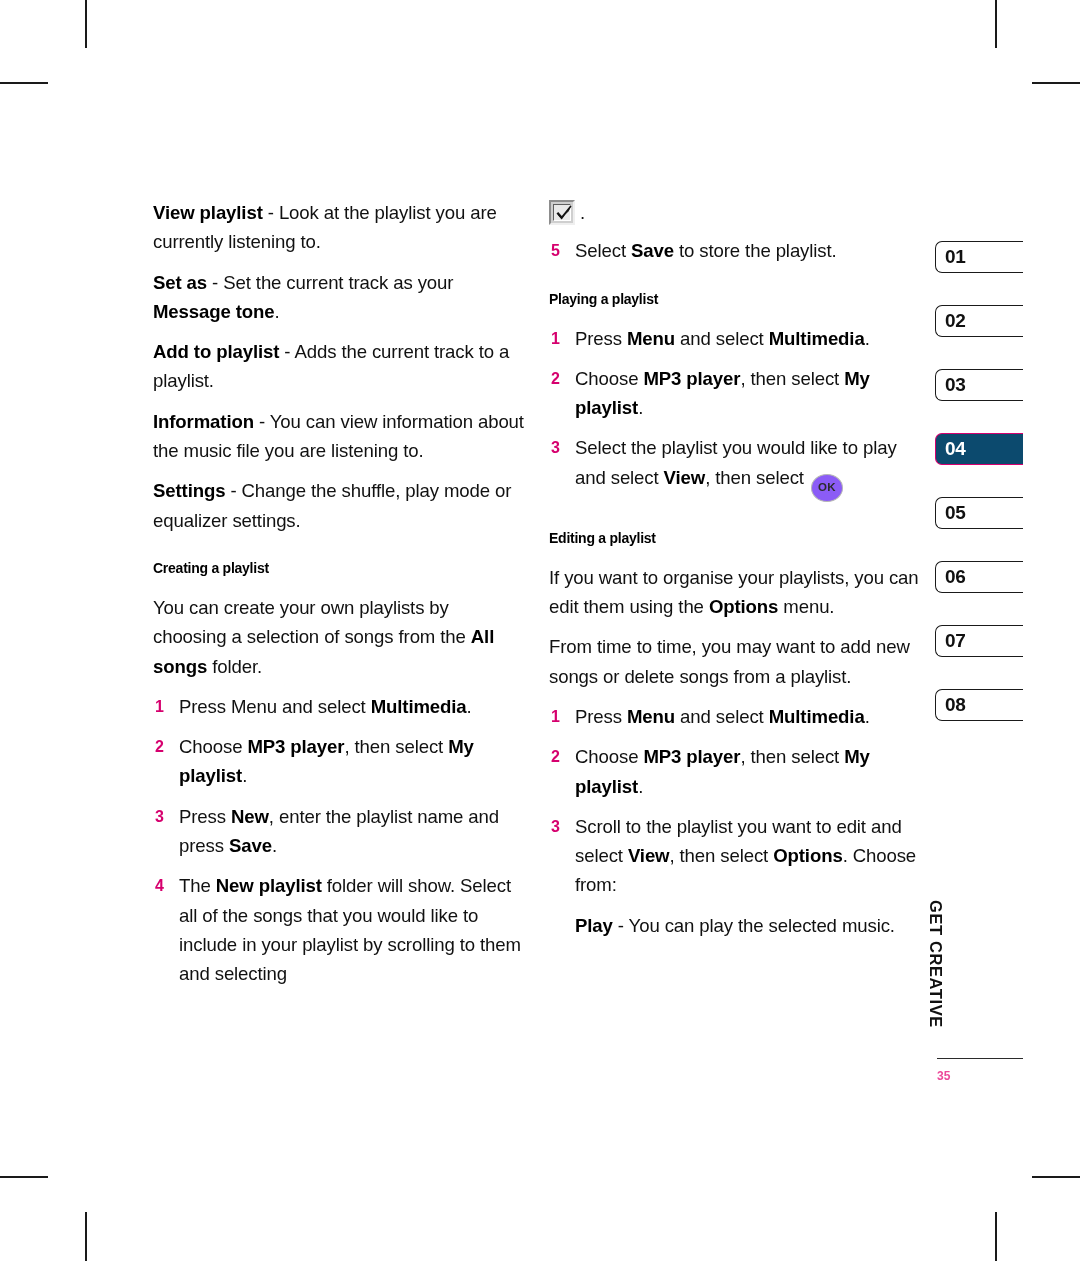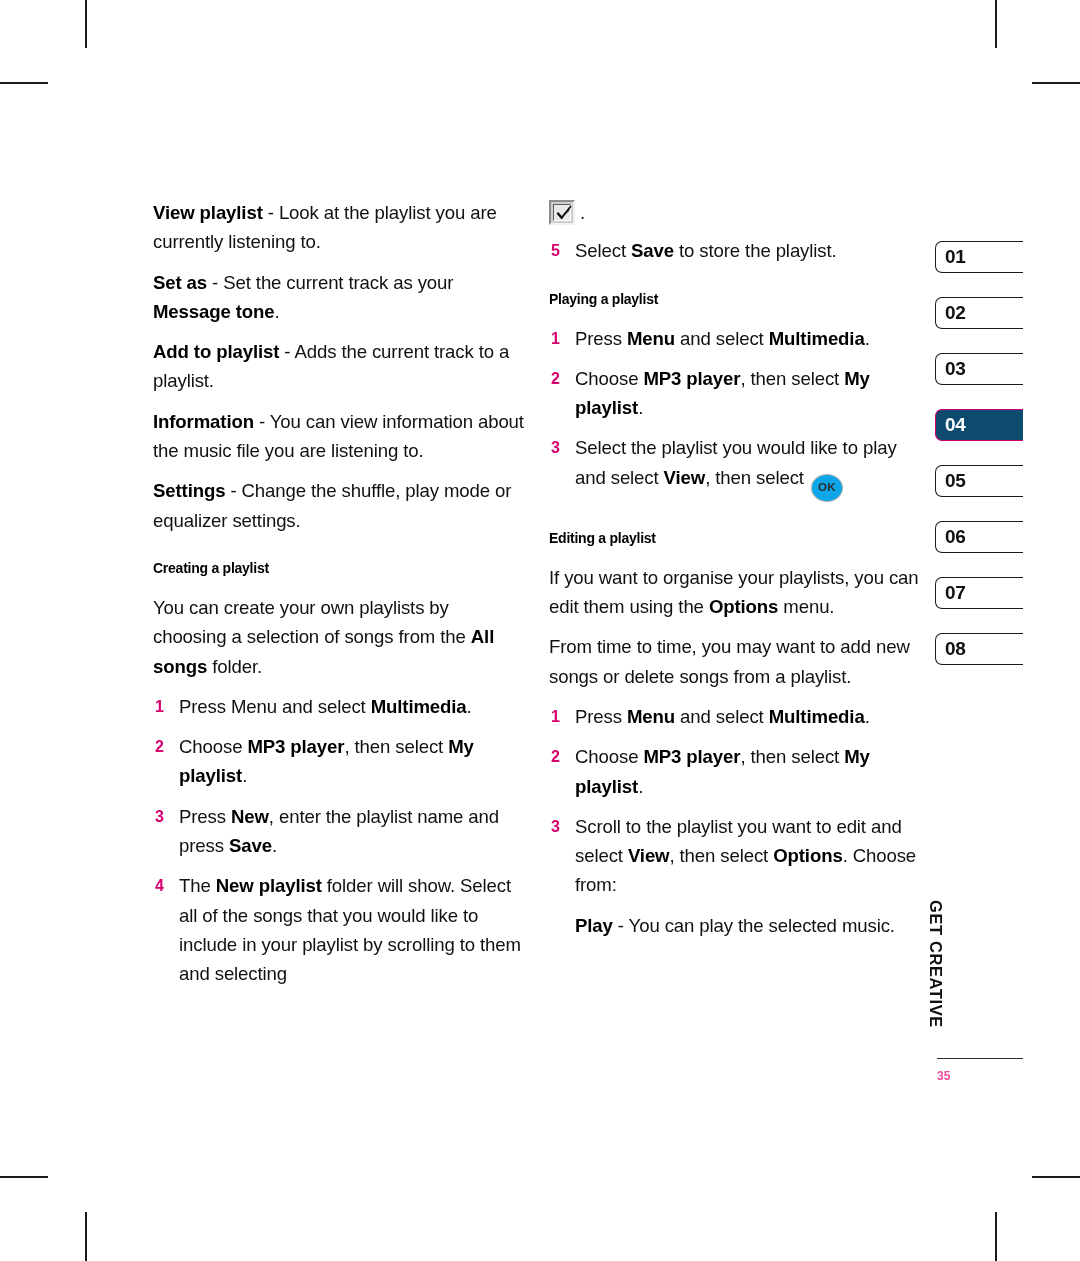--- a/index.html
+++ b/index.html
@@ -118,21 +118,21 @@
     box-sizing: border-box;
   }
   .checkbox-icon svg { position: absolute; left: 1px; top: 0px; }
 
   
   .ok-icon {
     display: inline-block;
     width: 32px;
     height: 28px;
     border-radius: 50%;
-    background: #0ea5e9;
+    background: #8b5cf6;
     border: 1.5px solid #b6b6b6;
     box-sizing: border-box;
     text-align: center;
     font-size: 11.5px;
     font-weight: bold;
     letter-spacing: 0.3px;
     line-height: 25px;
     color: #2b2b2b;
     vertical-align: -7px;
     margin-left: 2px;
@@ -142,21 +142,21 @@
   .tabs {
     position: absolute;
     left: 934px;
     top: 241px;
     width: 146px;
   }
   .tab {
     position: relative;
     width: 88px;
     height: 32px;
-    margin-bottom: 24px;
+    margin-bottom: 32px;
     border: 1.6px solid #1a1a1a;
     border-right: none;
     border-top-left-radius: 7px;
     border-bottom-left-radius: 7px;
     box-sizing: border-box;
     background: #ffffff;
   }
   .tab .tab-label {
     position: absolute;
     left: 9px;

